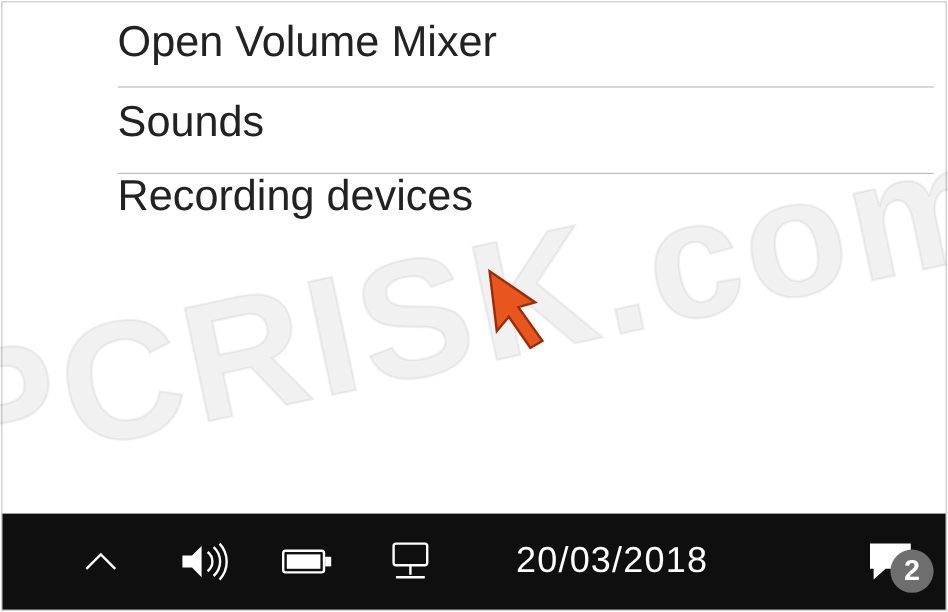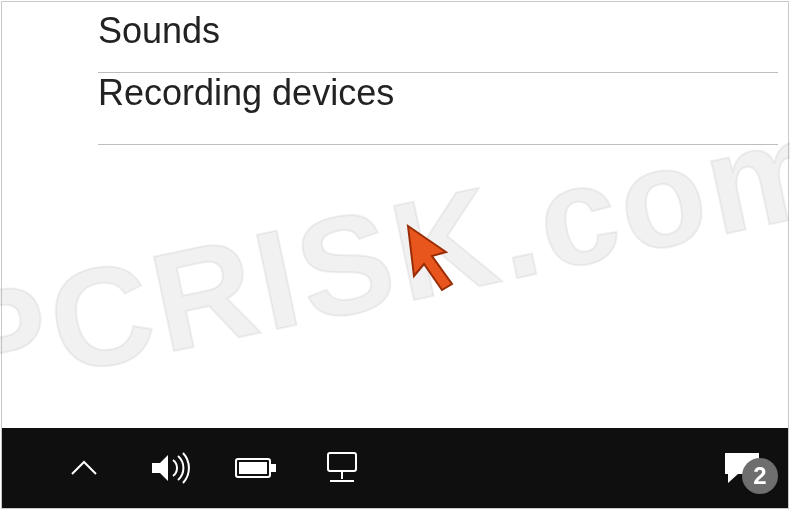--- a/index.html
+++ b/index.html
@@ -137,20 +137,23 @@
 
 <div class="stage">
   <div class="frame"></div>
 
   <div class="watermark">
     <span>PCRISK.com</span>
   </div>
 
   <div class="menu">
 
+    <div class="menu-item tall">
+      <span class="label">Open Volume Mixer</span>
+    </div>
     <div class="sep" style="top:72px; right:10px;"></div>
 
     <div class="sep" style="top:144px; right:10px;"></div>
 
 
     <div class="menu-item">
       <span class="label">Sounds</span>
     </div>
 
     <div class="menu-item">
@@ -180,20 +183,21 @@
         <rect x="4" y="6" width="28" height="12" fill="#fff" stroke="none"></rect>
       </svg>
     </span>
     <span class="icon">
       <svg width="40" height="34" viewBox="0 0 40 34">
         <rect x="6" y="2" width="28" height="18" rx="2"></rect>
         <path d="M20 20 L20 28"></path>
         <path d="M8 30 L32 30"></path>
       </svg>
     </span>
+    <span class="datetime">20/03/2018</span>
 
     <span class="icon actioncenter">
       <svg width="40" height="36" viewBox="0 0 40 36">
         <path d="M3 3 L37 3 L37 24 L16 24 L6 33 L6 24 L3 24 Z" fill="#fff" stroke="none"></path>
       </svg>
       <span class="badge">2</span>
     </span>
   </div>
 
   <div class="cursor" style="left:402px; top:222px;">

